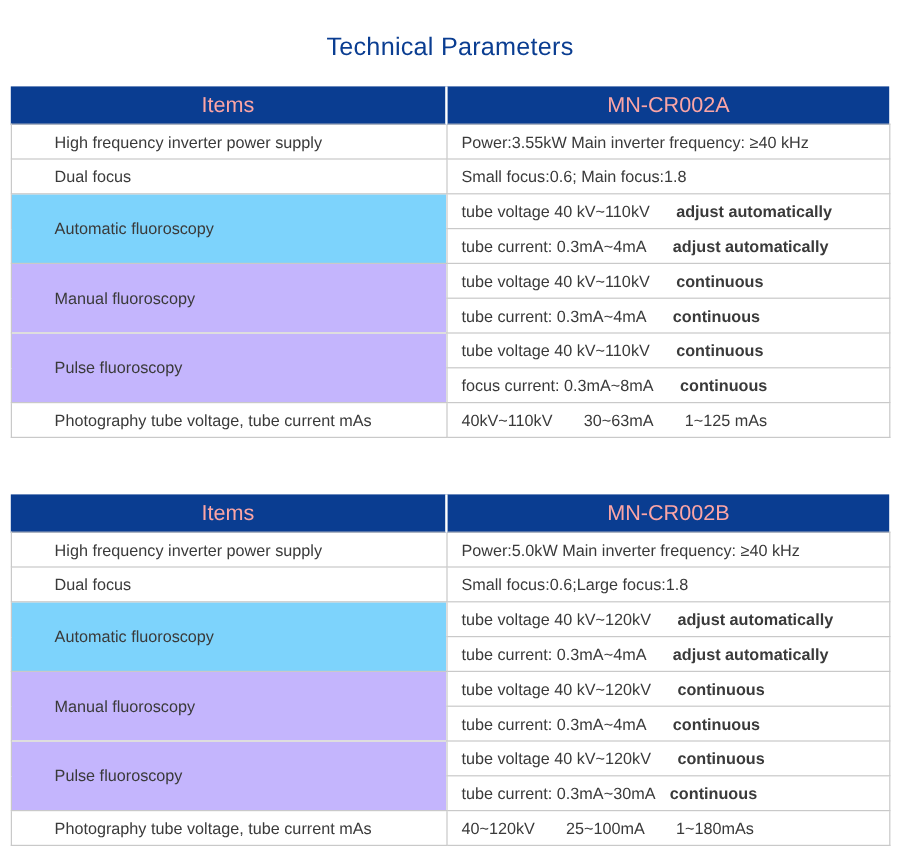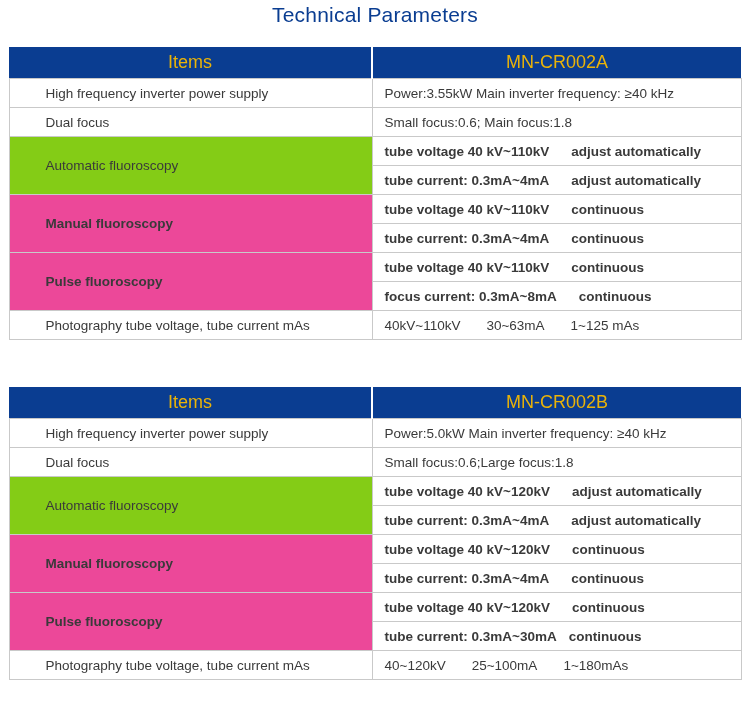--- a/index.html
+++ b/index.html
@@ -21,41 +21,42 @@
     height: 706px;
     box-sizing: border-box;
   }
 
   .page-title {
     text-align: center;
     color: #0a3d91;
     font-size: 21px;
     font-weight: 400;
     letter-spacing: 0.2px;
+    padding-top: 25px;
     padding-bottom: 0;
     line-height: 30px;
   }
 
   .spec-table {
     width: 732px;
     margin: 0 auto;
     border-collapse: collapse;
     table-layout: fixed;
     background: #ffffff;
   }
 
   .table-block-1 { margin-top: 17px; }
   .table-block-2 { margin-top: 47px; }
 
   .spec-table col.col-items { width: 363px; }
   .spec-table col.col-value { width: 369px; }
 
   .spec-table th {
     background: #0a3d91;
-    color: #eab308;
+    color: #fca5a5;
     font-size: 18px;
     font-weight: 400;
     text-align: center;
     height: 31px;
     line-height: 31px;
     padding: 0;
     border: none;
   }
   .spec-table th.th-items {
     border-right: 2px solid #ffffff;
@@ -73,28 +74,27 @@
     background: #ffffff;
     white-space: nowrap;
     overflow: hidden;
   }
 
   .spec-table td.item-cell {
     height: 28px;
     padding-left: 36px;
   }
   .spec-table td.item-cell.merged {
-    background: #84cc16;
+    background: #7dd3fc;
   }
   .spec-table td.item-cell.merged-plain {
-    background: #ec4899;
-    font-weight: bold;
-  }
-
-  .val-a { display: inline-block; font-weight: bold; }
+    background: #c4b5fd;
+  }
+
+  .val-a { display: inline-block; }
   .val-b { display: inline-block; font-weight: bold; }
 
   
   .gap-sm { display: inline-block; width: 12px; }
   .gap-md { display: inline-block; width: 22px; }
   .gap-lg { display: inline-block; width: 26px; }
 </style>
 </head>
 <body>
 

